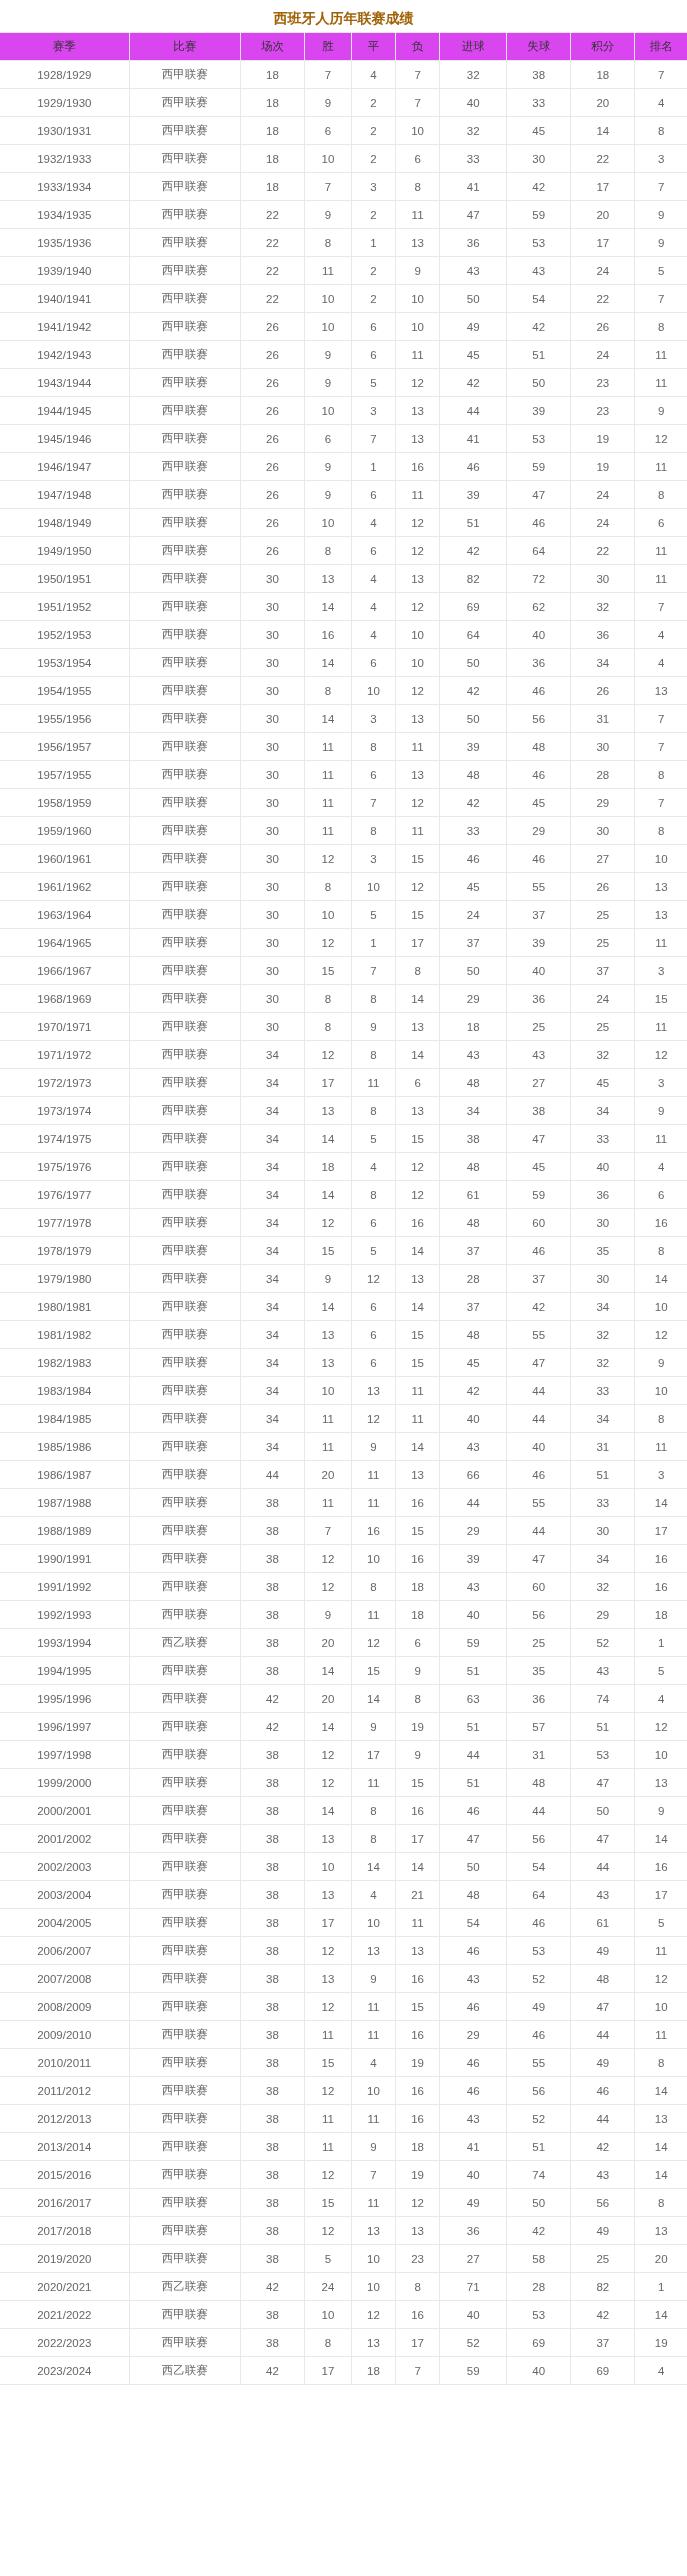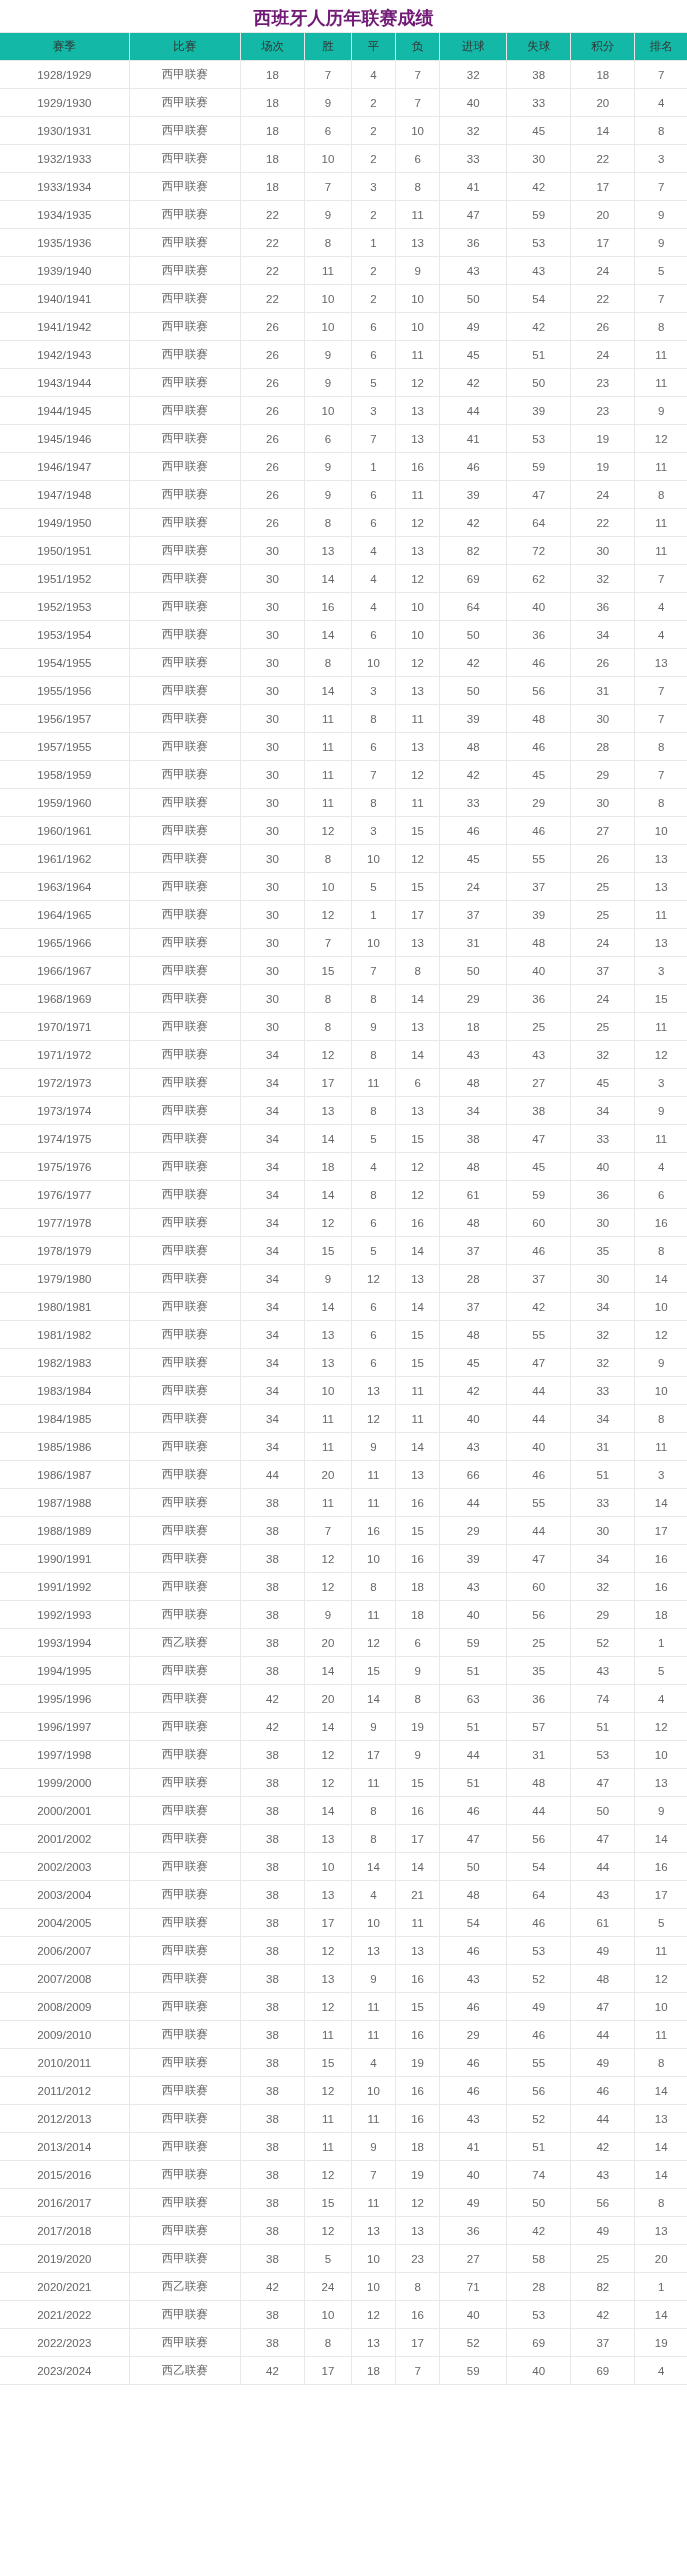--- a/index.html
+++ b/index.html
@@ -10,23 +10,23 @@
   body {
     width: 687px;
     min-height: 2576px;
     font-family: "Liberation Sans", "DejaVu Sans", sans-serif;
     -webkit-font-smoothing: antialiased;
   }
   .page-title {
     height: 32px;
     line-height: 36px;
     text-align: center;
-    font-size: 18px;
+    font-size: 14px;
     font-weight: bold;
-    color: #701a75;
+    color: #a16207;
   }
   table.results {
     width: 687px;
     border-collapse: collapse;
     table-layout: fixed;
     border-top: 1px solid #e8e8e8;
   }
   table.results th,
   table.results td {
     box-sizing: border-box;
@@ -39,21 +39,21 @@
     white-space: nowrap;
     overflow: hidden;
     border-bottom: 1px solid #e8e8e8;
     border-right: 1px solid #e8e8e8;
   }
   table.results th:last-child,
   table.results td:last-child {
     border-right: none;
   }
   table.results thead th {
-    background: #14b8a6;
+    background: #d946ef;
     color: #333333;
   }
   table.results tbody td {
     background: #ffffff;
     color: #666666;
   }
   
   col.c-season  { width: 129px; }
   col.c-league  { width: 111px; }
   col.c-played  { width: 64px; }
@@ -284,20 +284,32 @@
         <td>26</td>
         <td>9</td>
         <td>6</td>
         <td>11</td>
         <td>39</td>
         <td>47</td>
         <td>24</td>
         <td>8</td>
       </tr>
       <tr>
+        <td>1948/1949</td>
+        <td>西甲联赛</td>
+        <td>26</td>
+        <td>10</td>
+        <td>4</td>
+        <td>12</td>
+        <td>51</td>
+        <td>46</td>
+        <td>24</td>
+        <td>6</td>
+      </tr>
+      <tr>
         <td>1949/1950</td>
         <td>西甲联赛</td>
         <td>26</td>
         <td>8</td>
         <td>6</td>
         <td>12</td>
         <td>42</td>
         <td>64</td>
         <td>22</td>
         <td>11</td>
@@ -464,32 +476,20 @@
         <td>30</td>
         <td>12</td>
         <td>1</td>
         <td>17</td>
         <td>37</td>
         <td>39</td>
         <td>25</td>
         <td>11</td>
       </tr>
       <tr>
-        <td>1965/1966</td>
-        <td>西甲联赛</td>
-        <td>30</td>
-        <td>7</td>
-        <td>10</td>
-        <td>13</td>
-        <td>31</td>
-        <td>48</td>
-        <td>24</td>
-        <td>13</td>
-      </tr>
-      <tr>
         <td>1966/1967</td>
         <td>西甲联赛</td>
         <td>30</td>
         <td>15</td>
         <td>7</td>
         <td>8</td>
         <td>50</td>
         <td>40</td>
         <td>37</td>
         <td>3</td>

